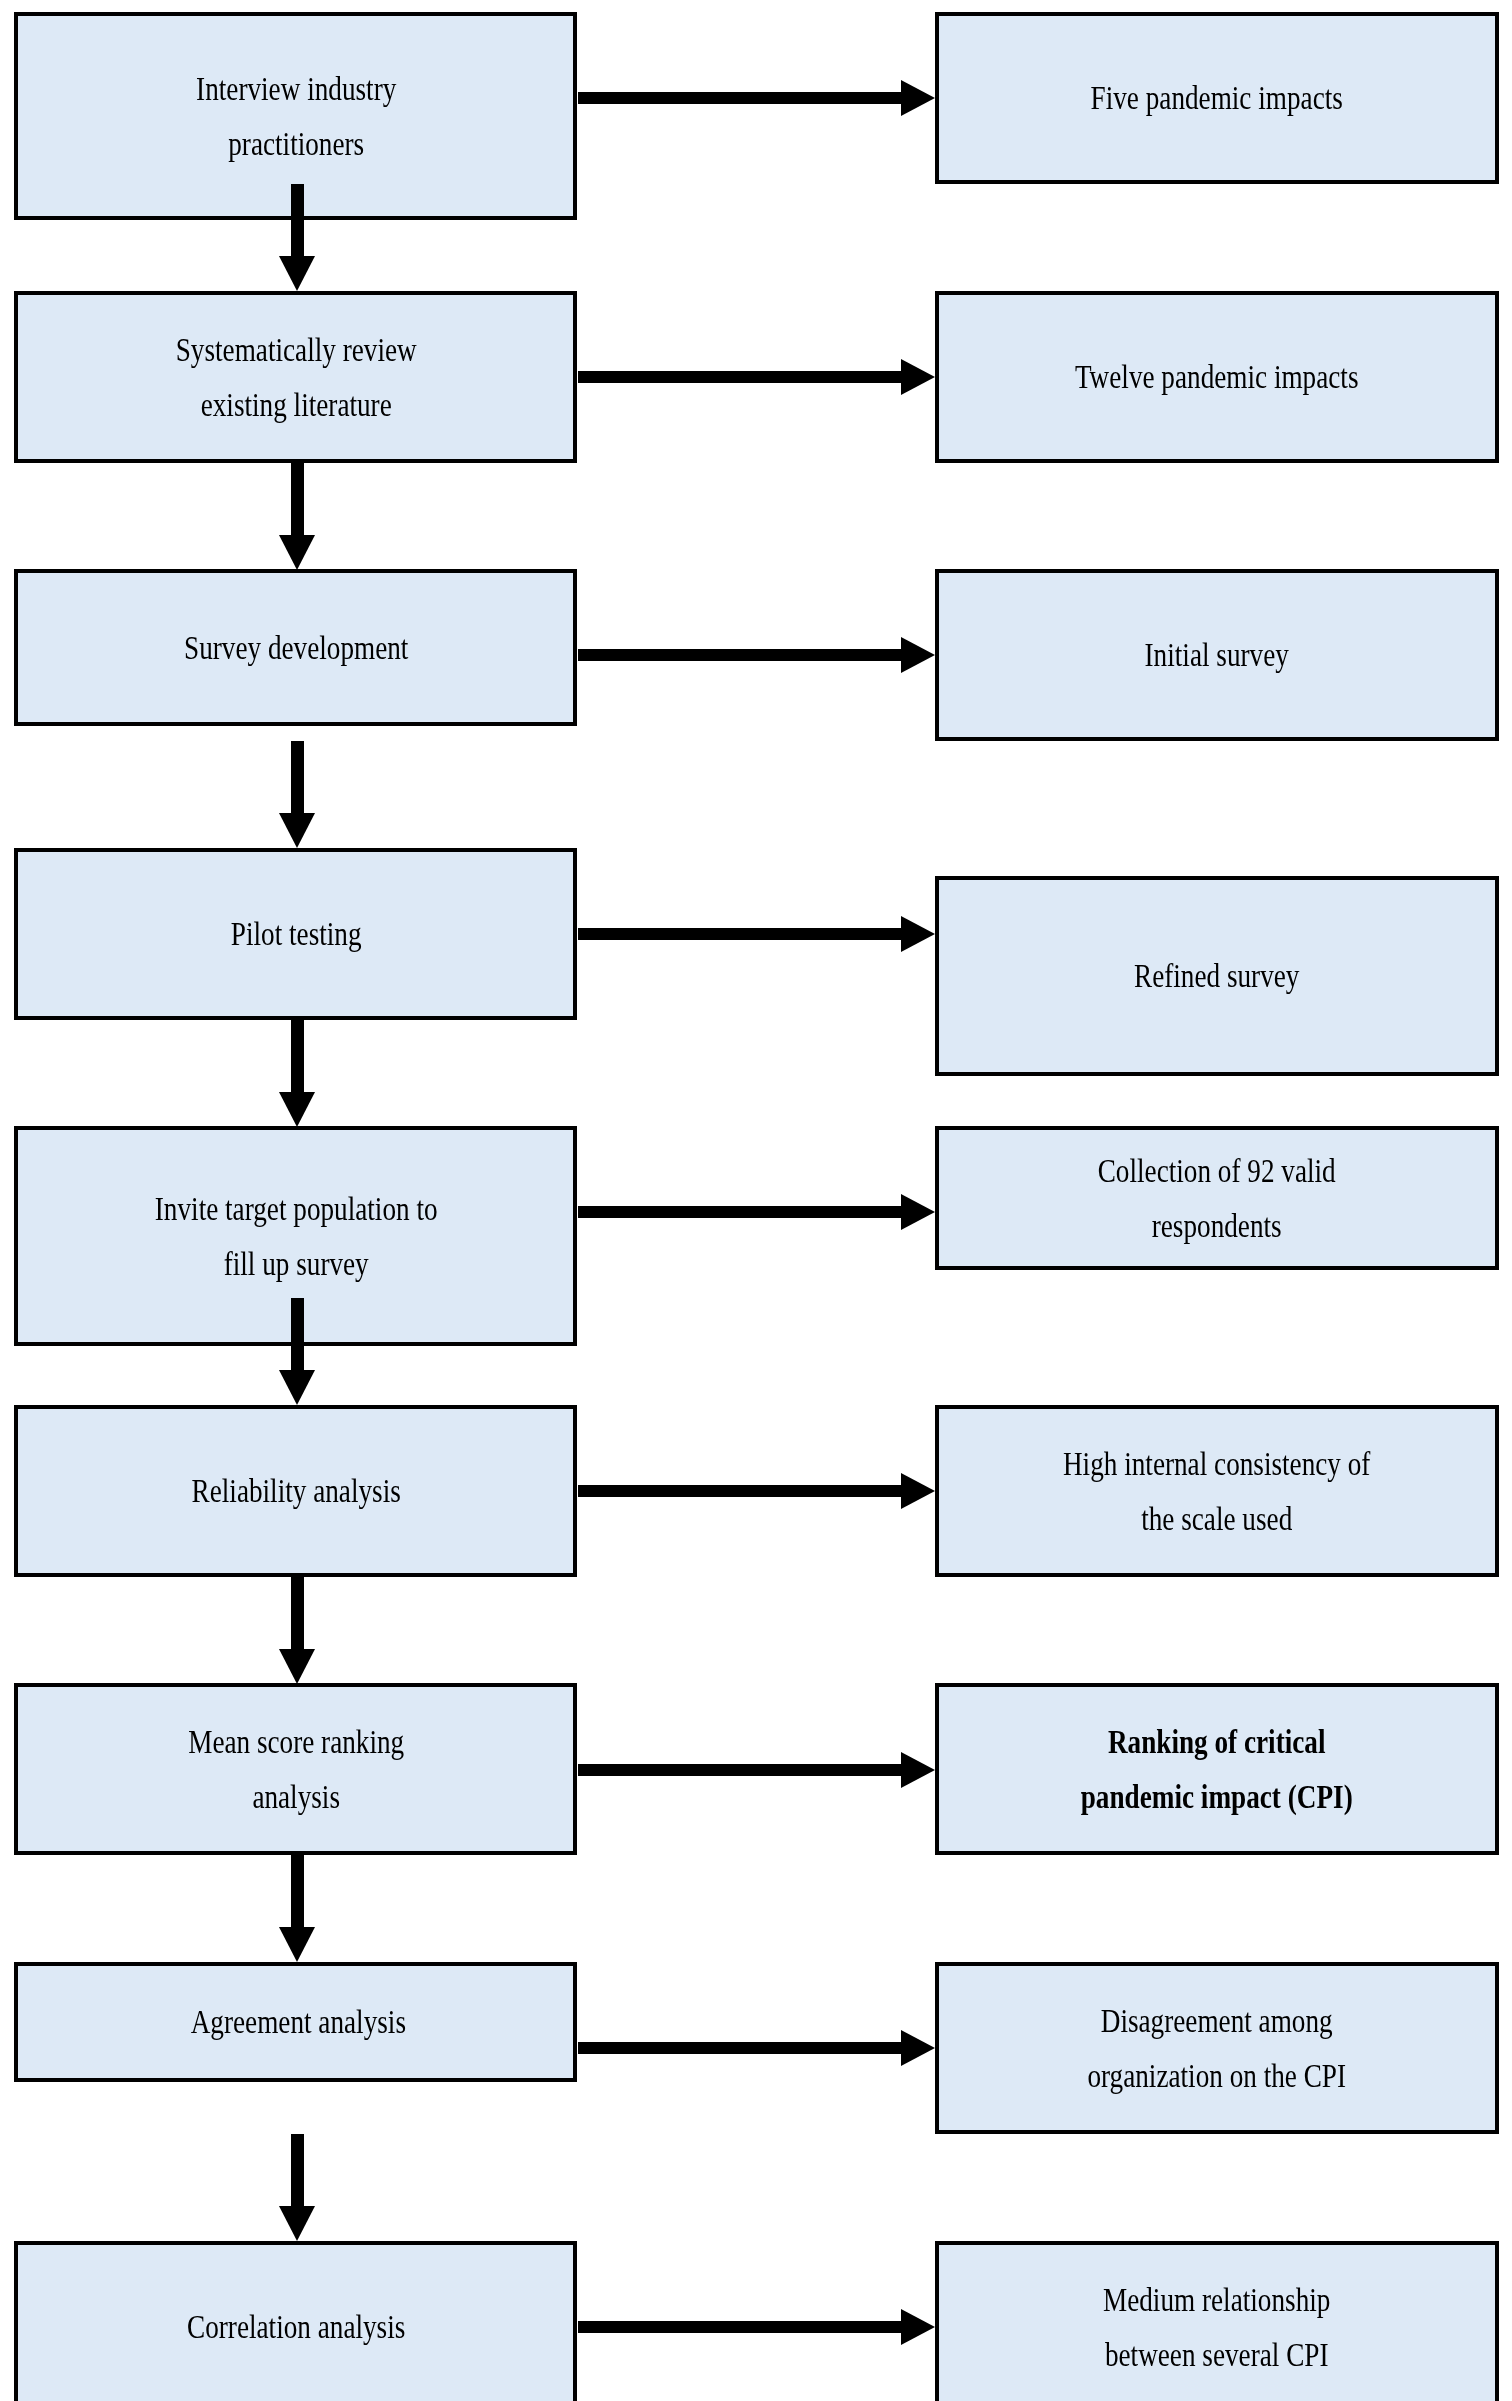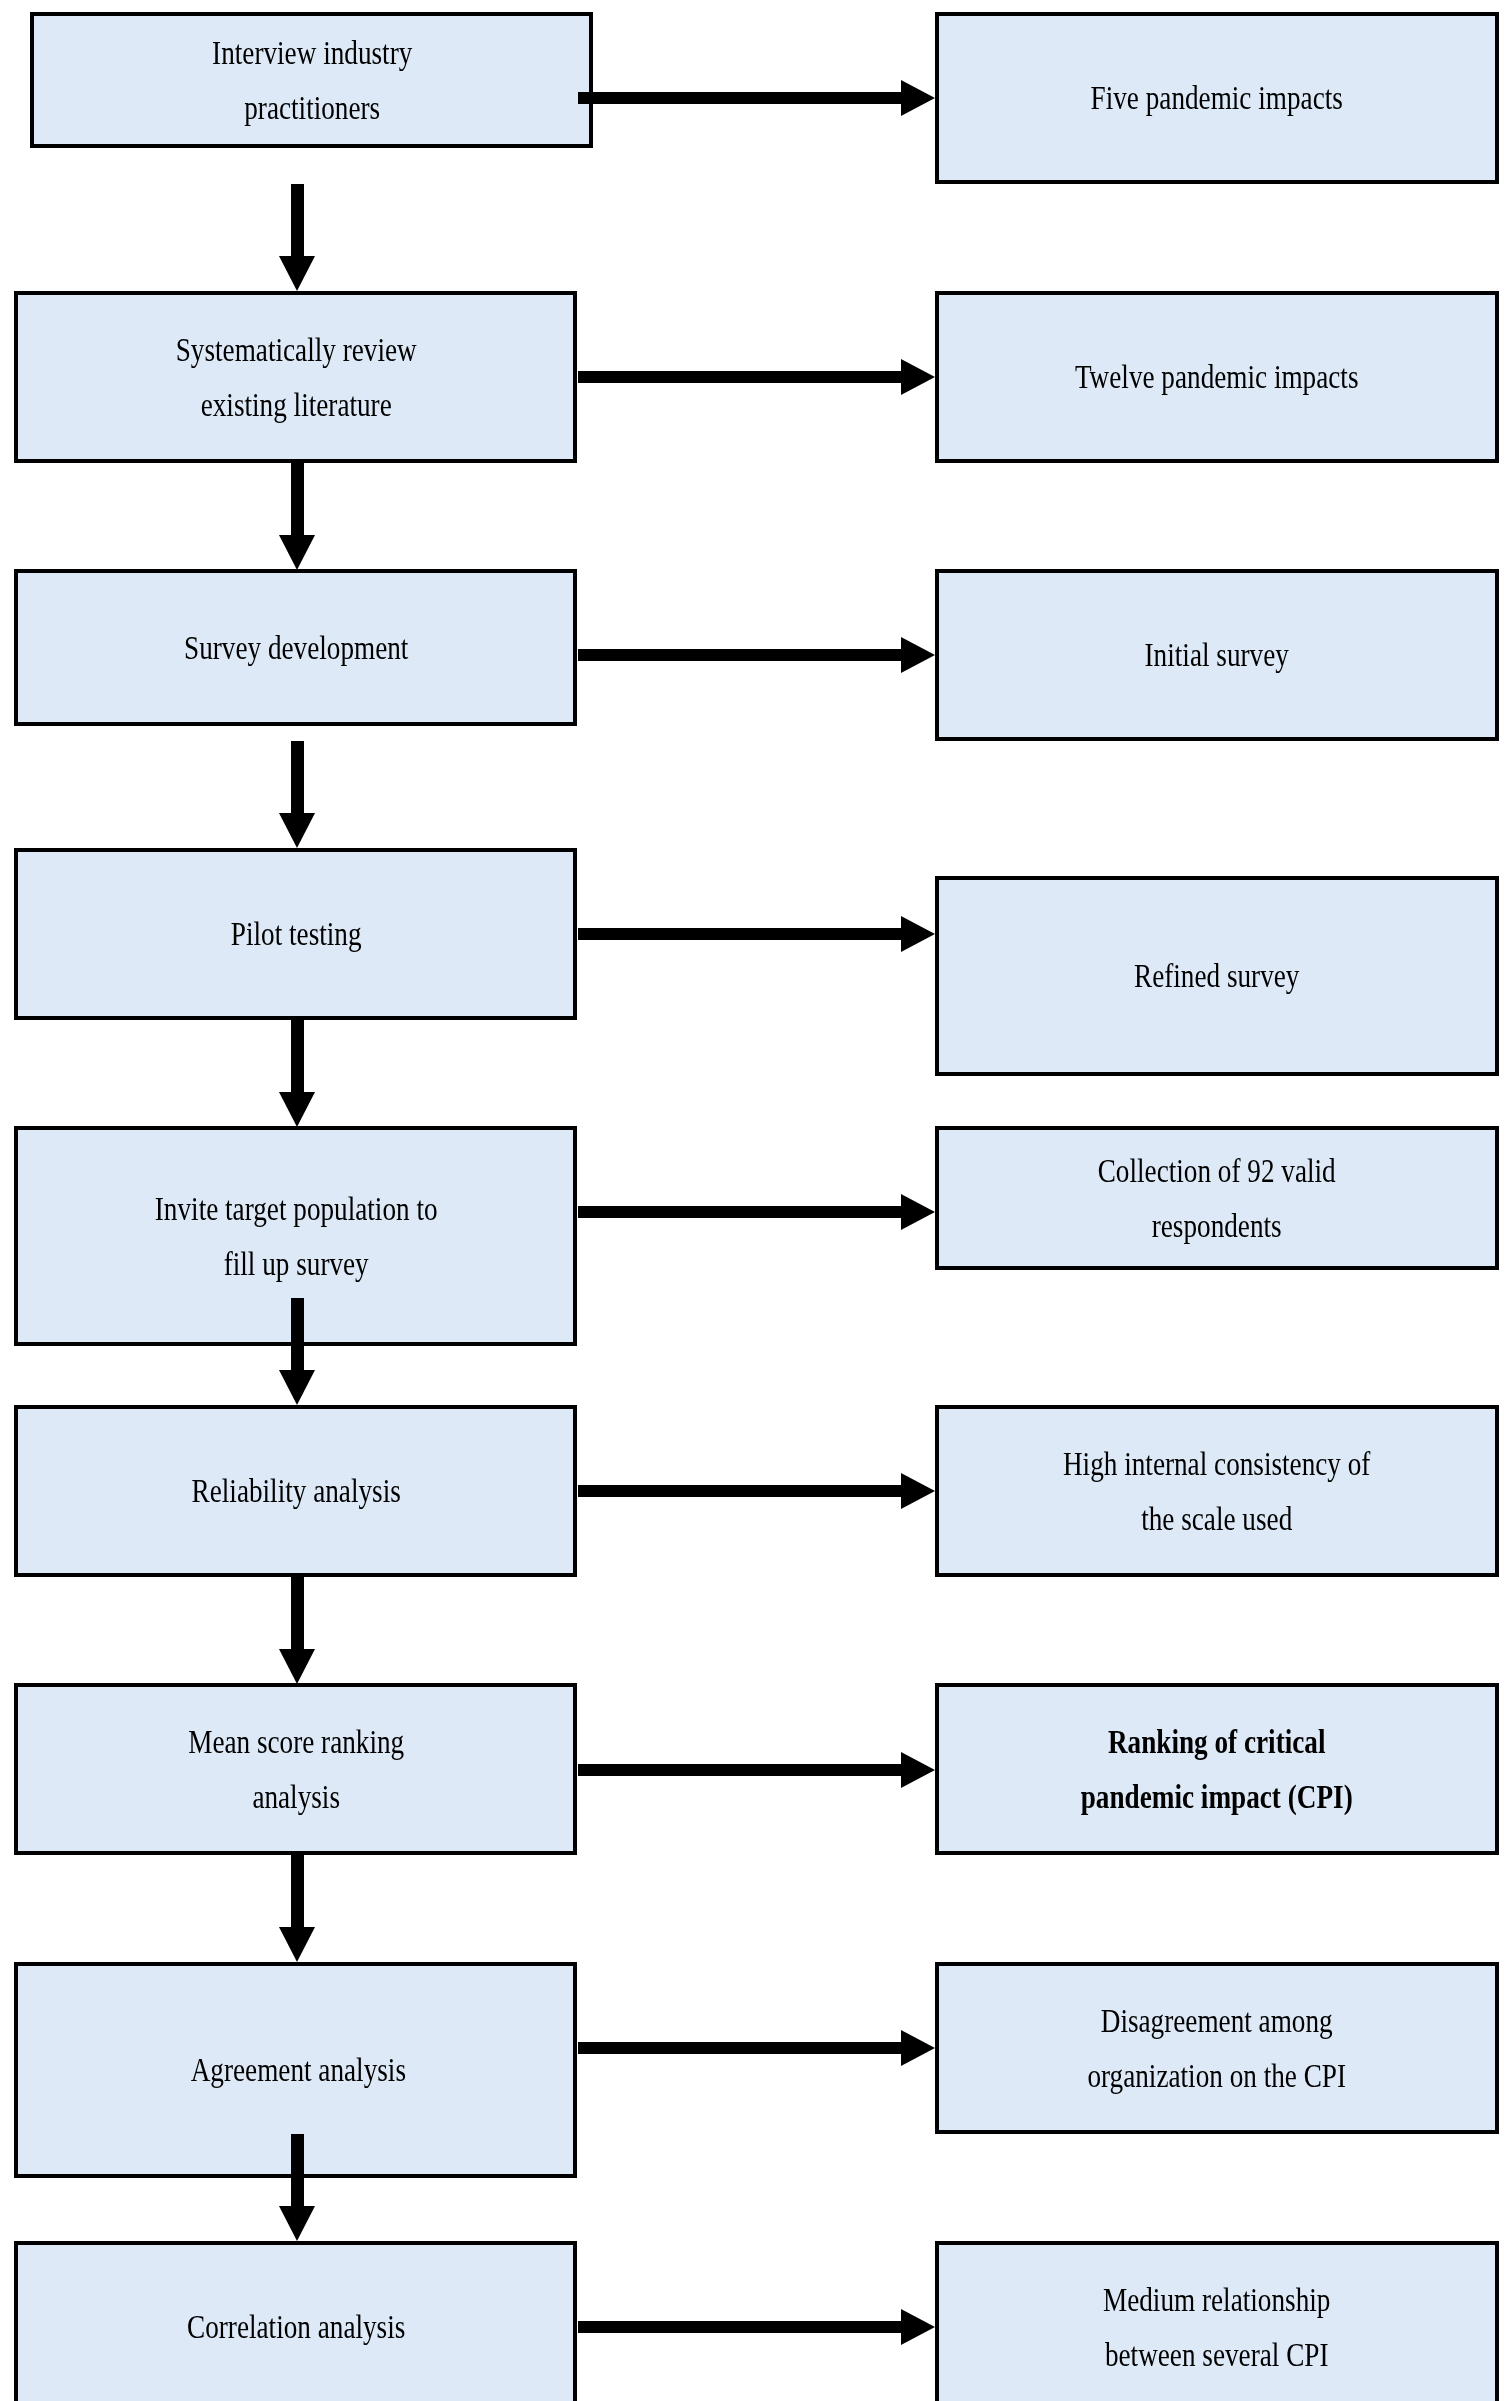--- a/index.html
+++ b/index.html
@@ -89,21 +89,21 @@
     width:0;height:0;
     border-left:18px solid transparent;
     border-right:18px solid transparent;
     border-top:35px solid #000000;
   }
 </style>
 </head>
 <body>
 
 <div id="canvas">
-    <div class="node col-left" style="top: 12px; height: 136px; margin-left: 16px;">
+    <div class="node col-left" style="top: 12px; height: 208px;">
       <div class="label">Interview industry
 practitioners</div>
     </div>
     <div class="node col-right" style="top: 12px; height: 172px;">
       <div class="label">Five pandemic impacts</div>
     </div>
     <div class="h-arrow" style="top: 80px;">
       <div class="shaft"></div>
       <div class="head"></div>
     </div>
@@ -194,21 +194,21 @@
 pandemic impact (CPI)</div>
     </div>
     <div class="h-arrow" style="top: 1752px;">
       <div class="shaft"></div>
       <div class="head"></div>
     </div>
     <div class="v-arrow" style="top: 1855px; height: 107px;">
       <div class="shaft" style="height: 72px;"></div>
       <div class="head"></div>
     </div>
-    <div class="node col-left" style="top: 1962px; height: 216px; padding-left: 22px;">
+    <div class="node col-left" style="top: 1962px; height: 120px; padding-left: 22px;">
       <div class="label">Agreement analysis</div>
     </div>
     <div class="node col-right" style="top: 1962px; height: 172px;">
       <div class="label">Disagreement among
 organization on the CPI</div>
     </div>
     <div class="h-arrow" style="top: 2030px;">
       <div class="shaft"></div>
       <div class="head"></div>
     </div>

